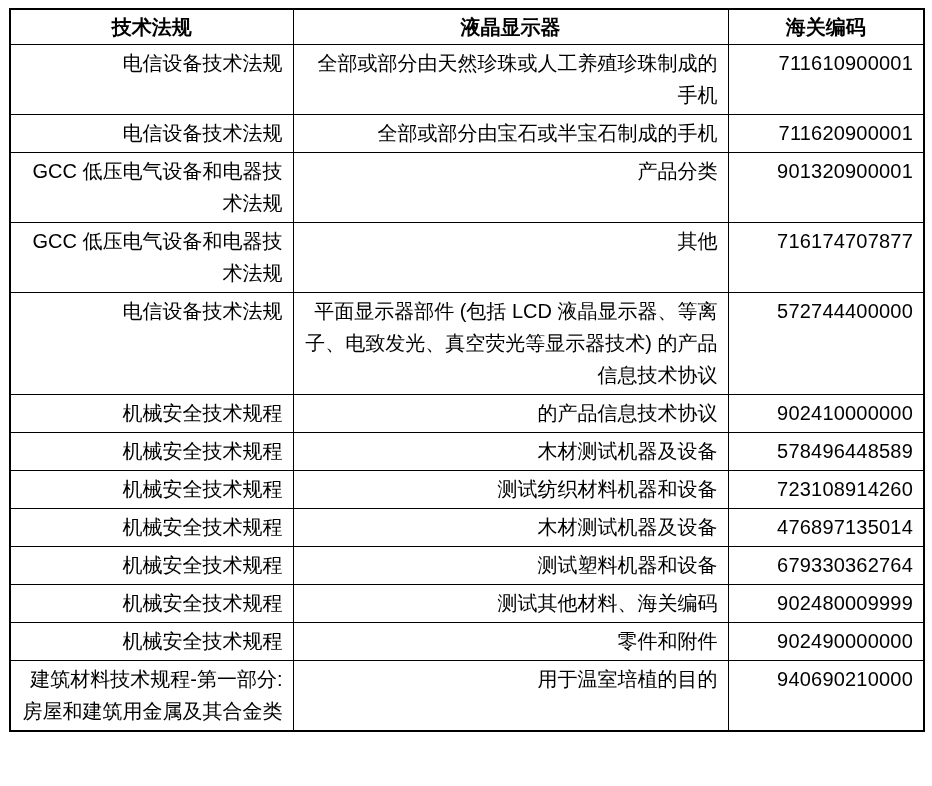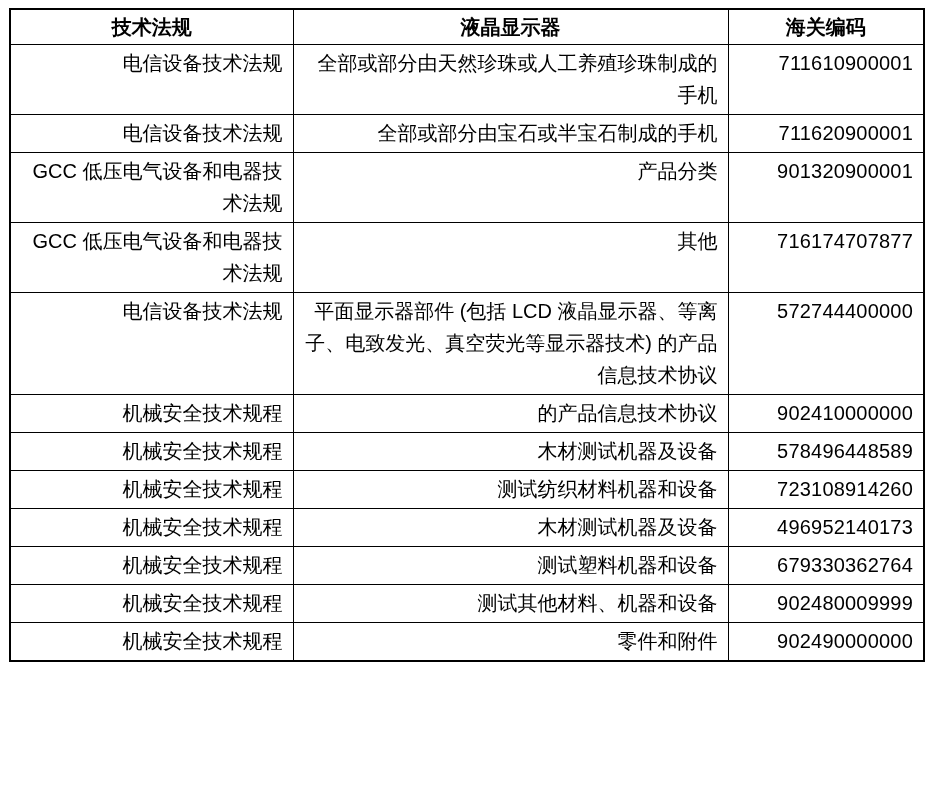--- a/index.html
+++ b/index.html
@@ -109,32 +109,37 @@
           <td class="code">578496448589</td>
         </tr>
         <tr>
           <td class="reg">机械安全技术规程</td>
           <td class="cat">测试纺织材料机器和设备</td>
           <td class="code">723108914260</td>
         </tr>
         <tr>
           <td class="reg">机械安全技术规程</td>
           <td class="cat">木材测试机器及设备</td>
-          <td class="code">496952140173</td>
+          <td class="code">476897135014</td>
         </tr>
         <tr>
           <td class="reg">机械安全技术规程</td>
           <td class="cat">测试塑料机器和设备</td>
           <td class="code">679330362764</td>
         </tr>
         <tr>
           <td class="reg">机械安全技术规程</td>
-          <td class="cat">测试其他材料、机器和设备</td>
+          <td class="cat">测试其他材料、海关编码</td>
           <td class="code">902480009999</td>
         </tr>
         <tr>
           <td class="reg">机械安全技术规程</td>
           <td class="cat">零件和附件</td>
           <td class="code">902490000000</td>
         </tr>
+        <tr>
+          <td class="reg">建筑材料技术规程-第一部分: 房屋和建筑用金属及其合金类</td>
+          <td class="cat">用于温室培植的目的</td>
+          <td class="code">940690210000</td>
+        </tr>
       </tbody>
   </table>
 </div>
 
 </body></html>

